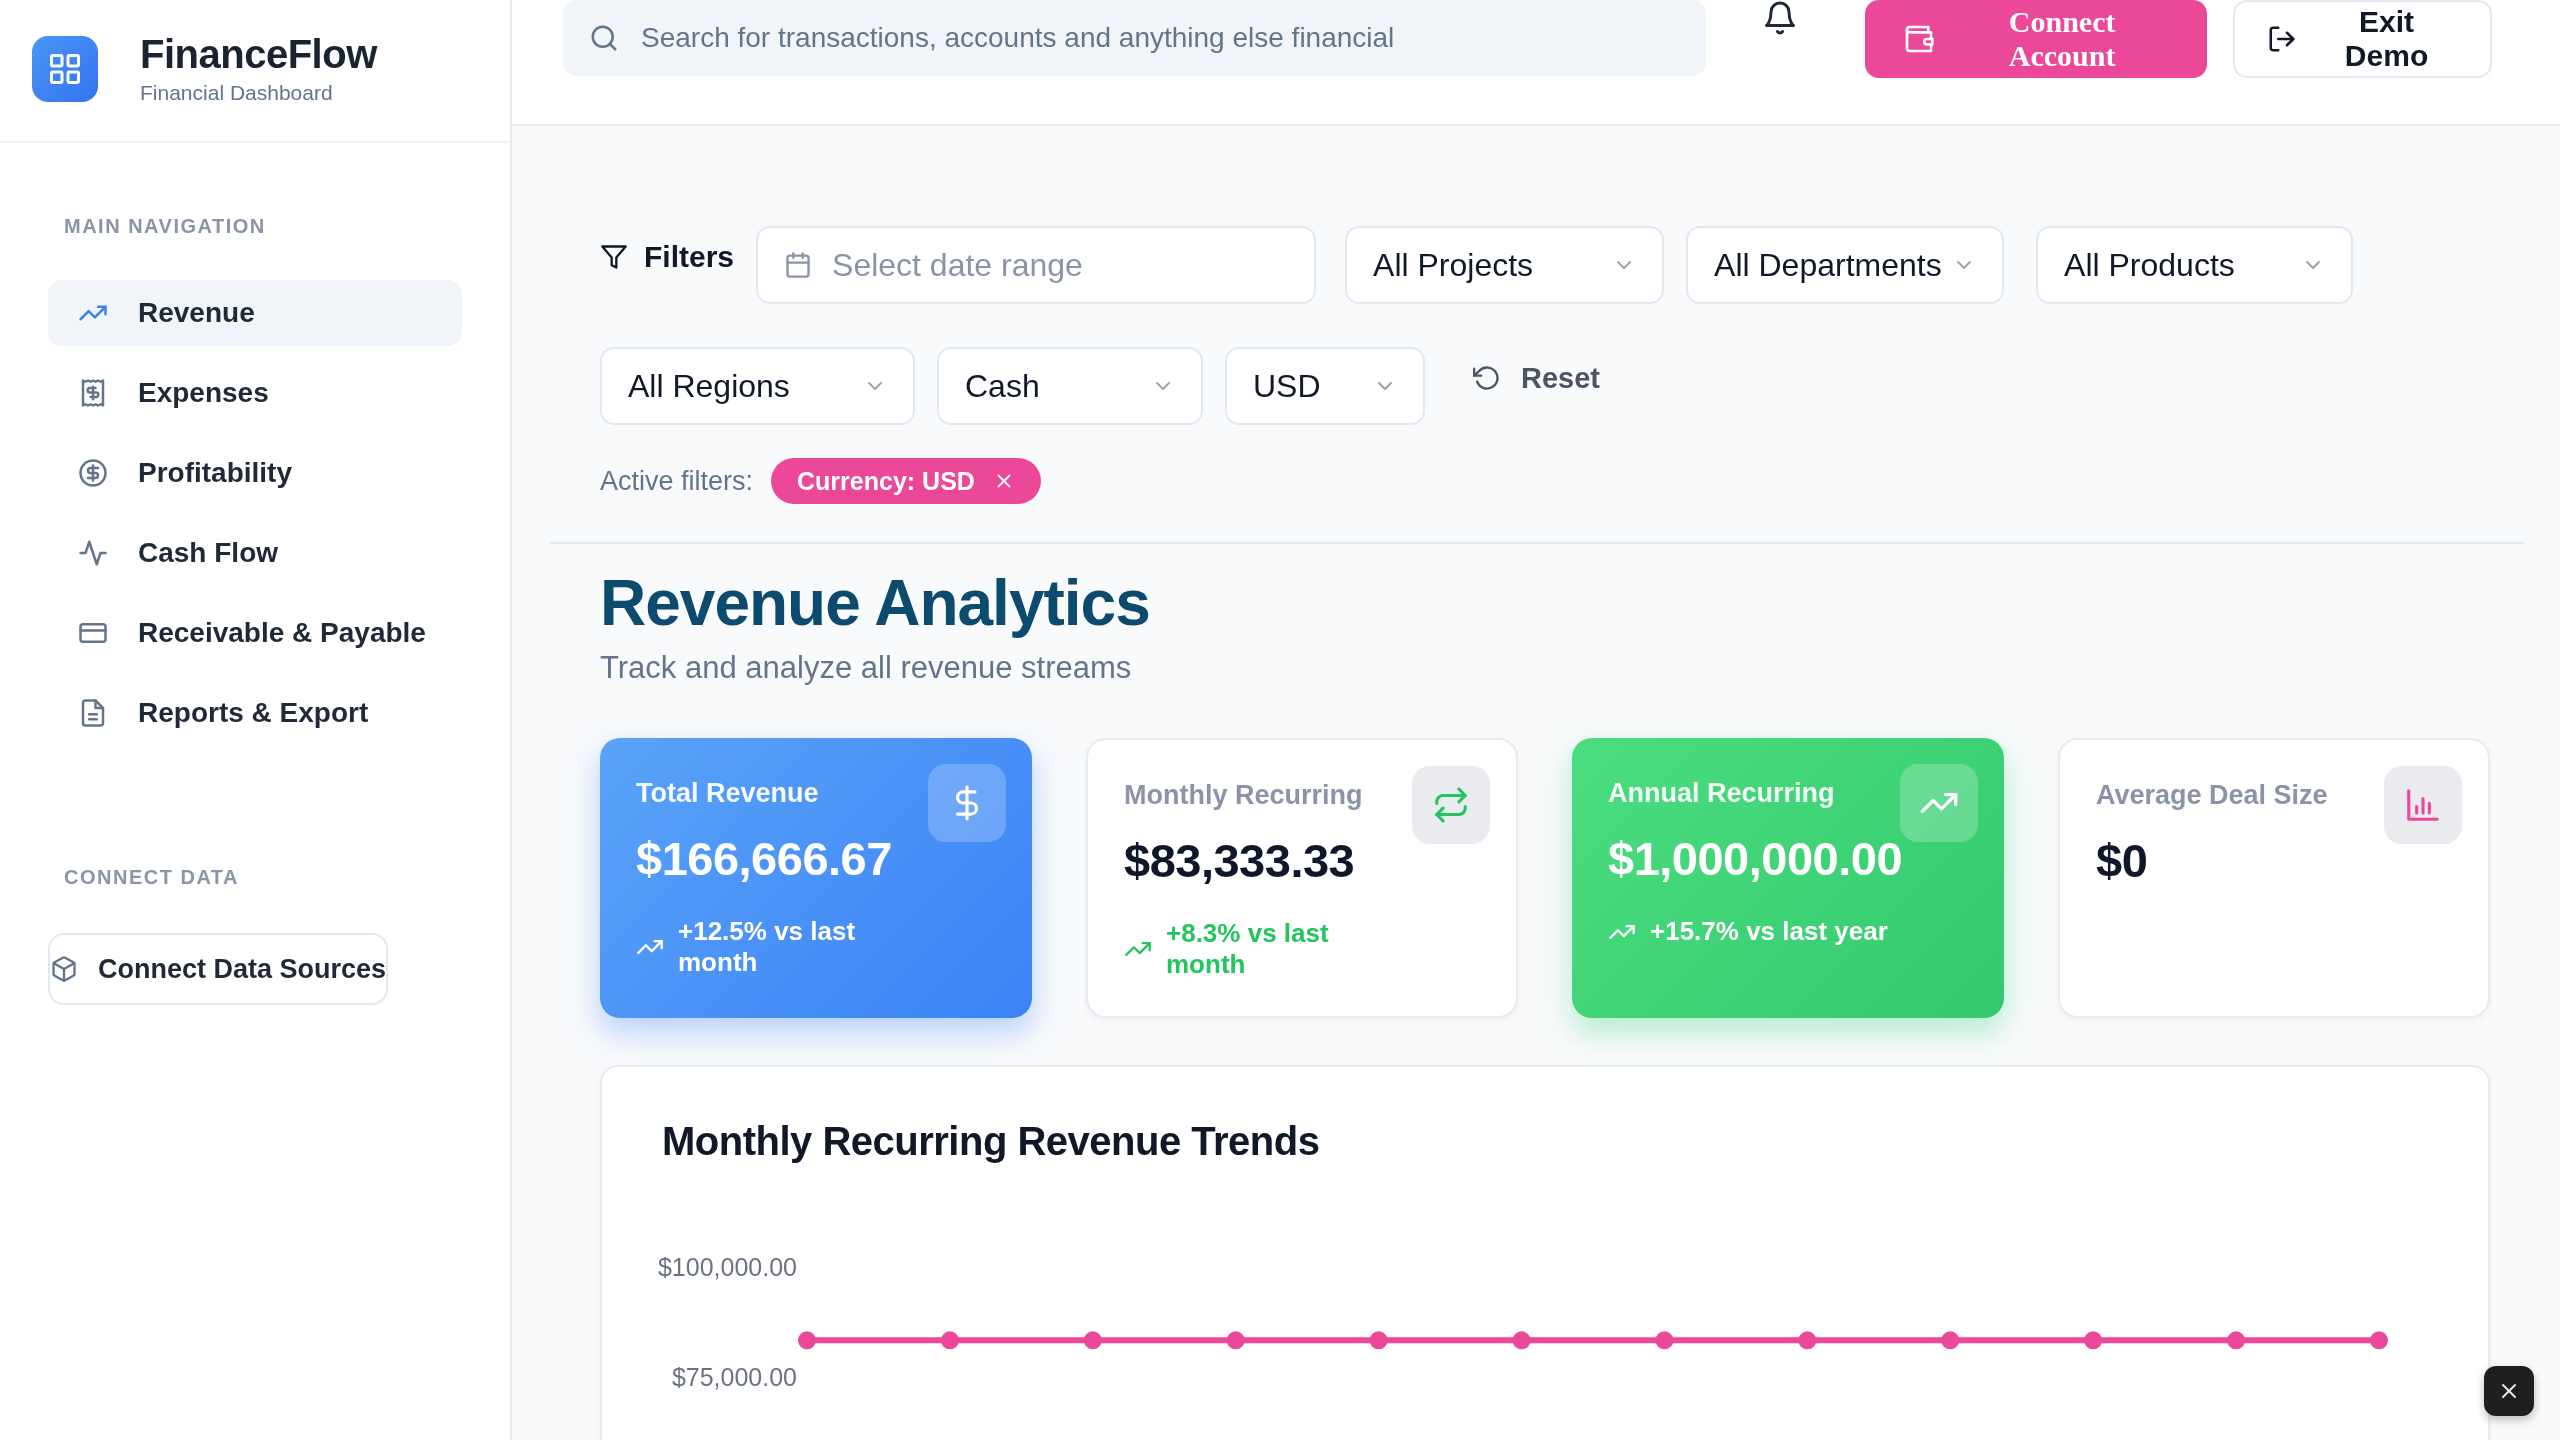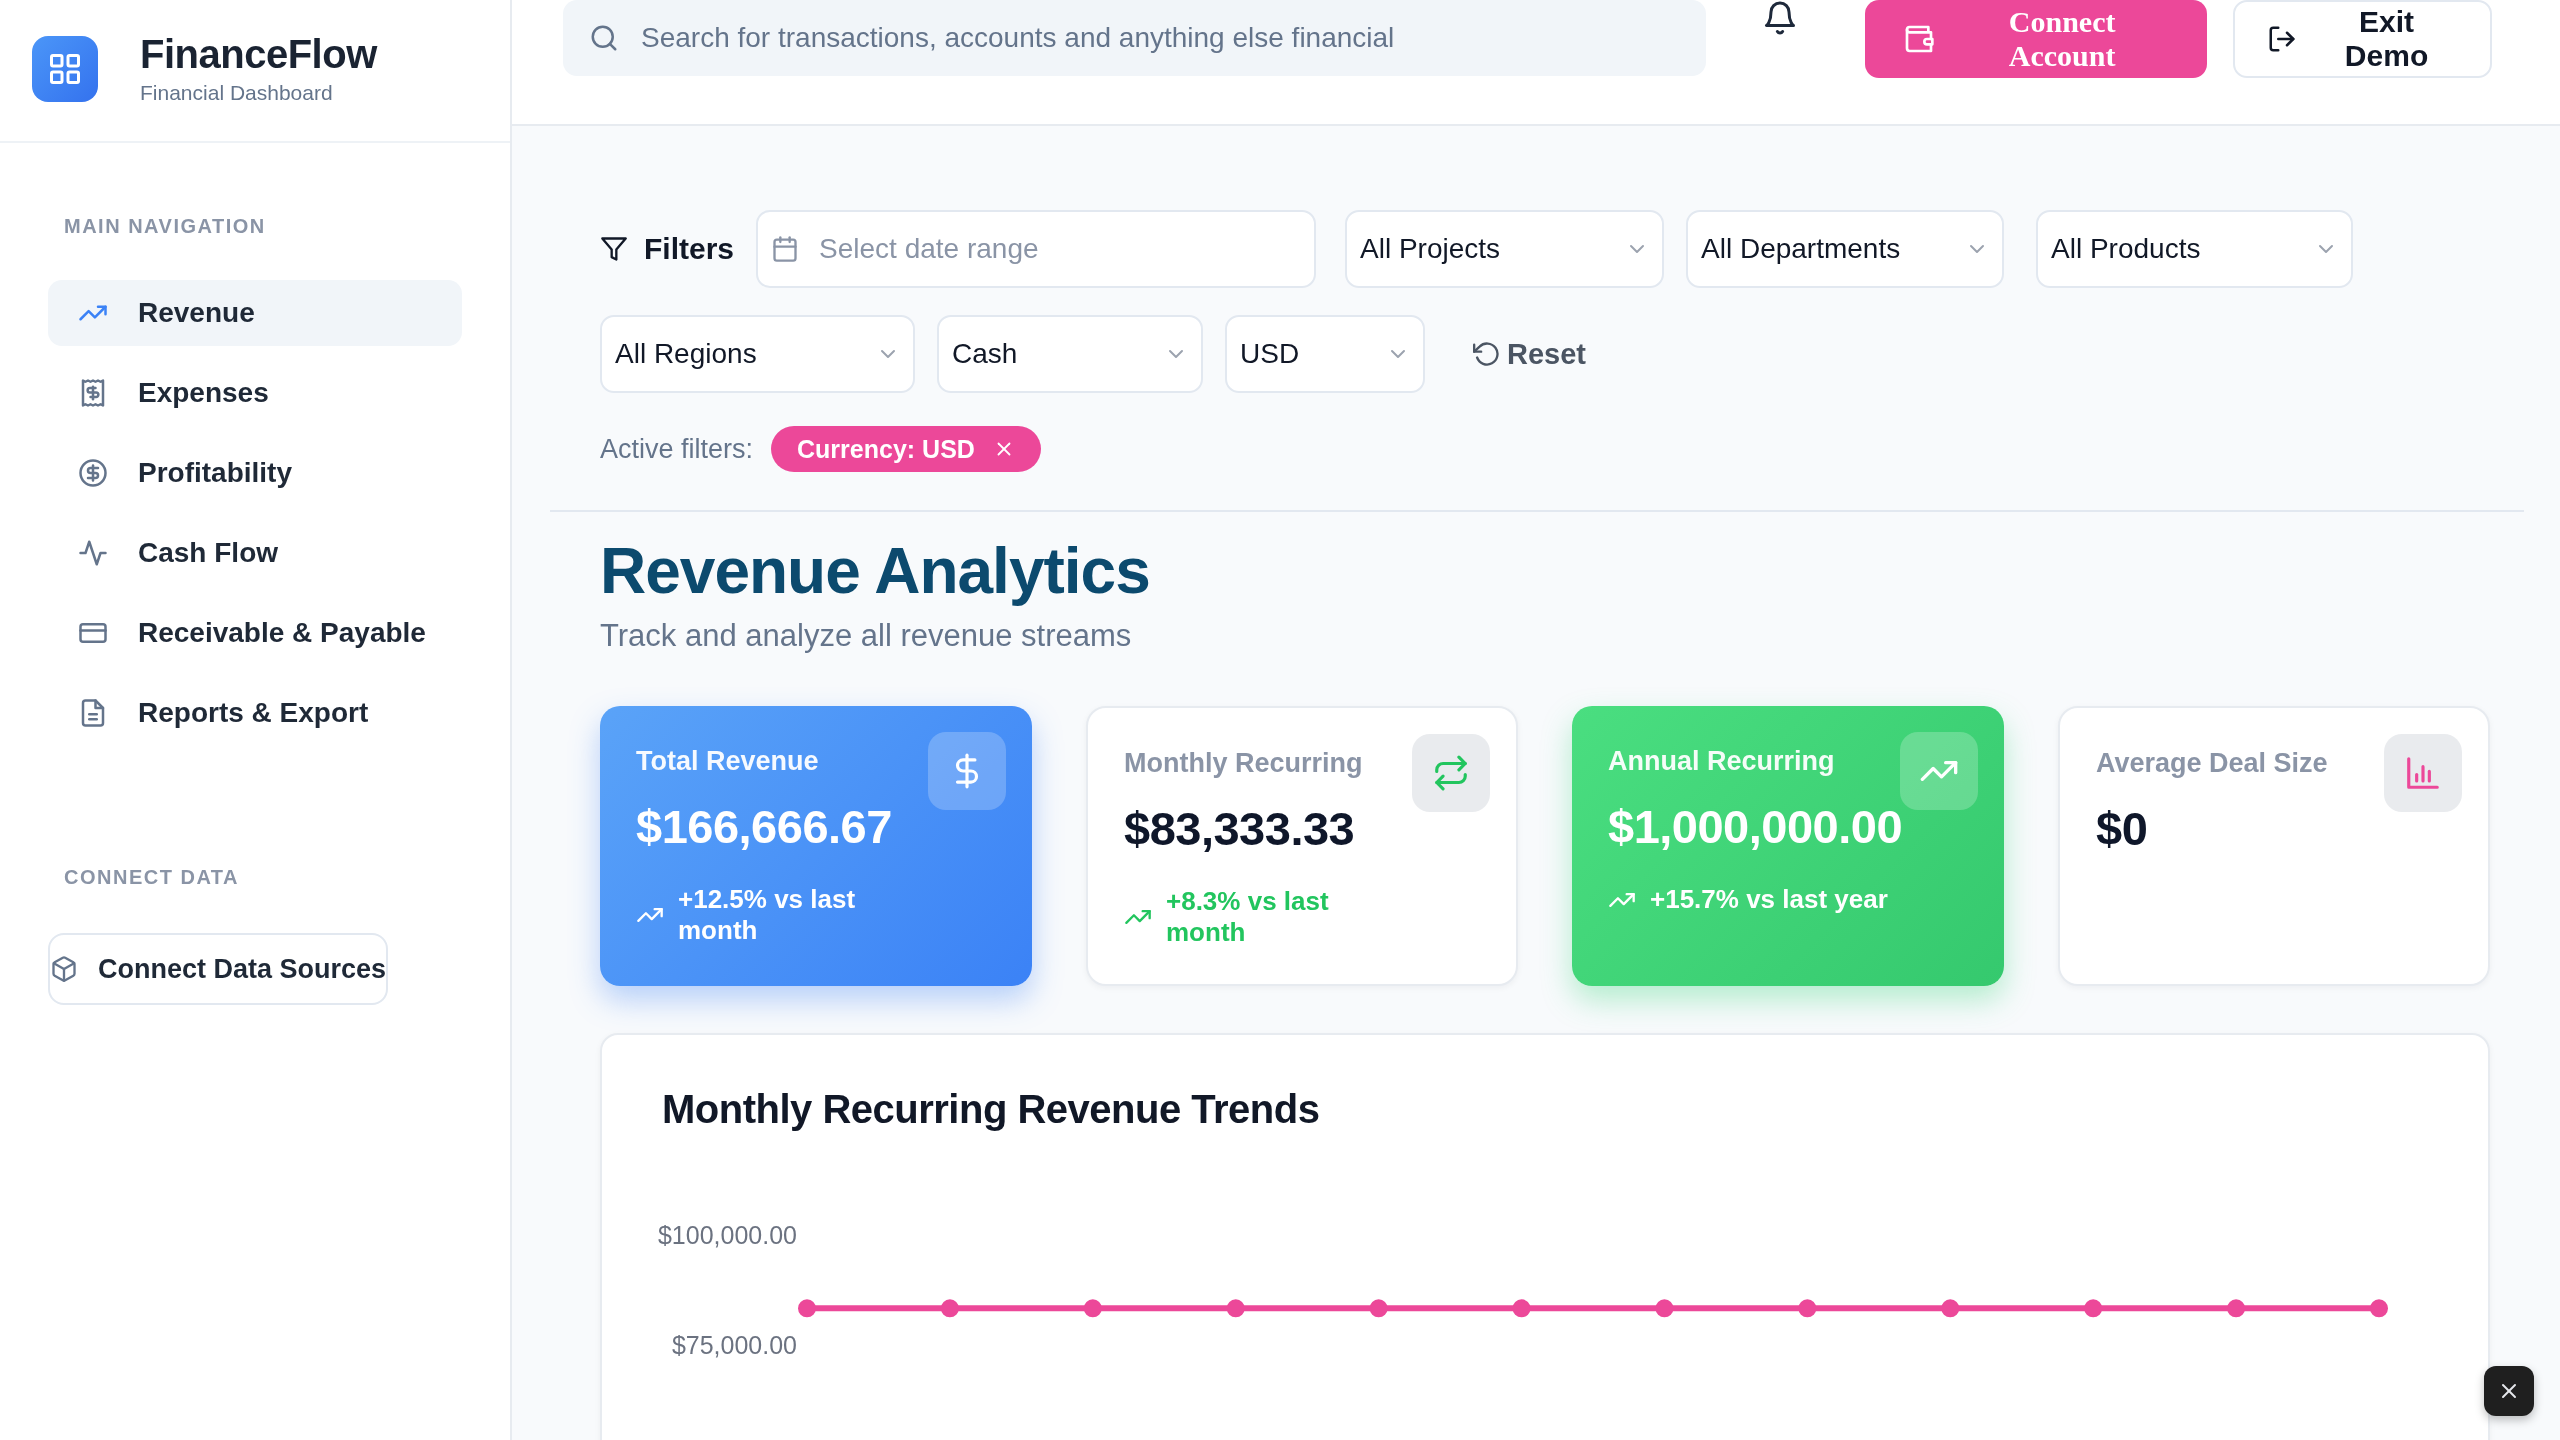--- a/index.html
+++ b/index.html
@@ -73,27 +73,27 @@
     border:2px solid #E2E8F0; background:#fff; color:#111827; font-size:30px; font-weight:700;
     font-family:inherit; display:flex; align-items:center; gap:18px; cursor:pointer;
   }
 
   
   .content { padding:84px 36px 0 88px; }
   .filters-row { display:flex; align-items:center; }
   .filters-title { display:flex; align-items:center; gap:16px; font-size:30px; font-weight:700; color:#111827; margin-right:22px; }
   .field {
     height:78px; background:#fff; border:2px solid #E2E8F0; border-radius:14px;
-    display:flex; align-items:center; padding:0 13px; font-size:28px; color:#111827;
+    display:flex; align-items:center; padding:0 26px; font-size:32px; color:#111827;margin-top:16px;
   }
   .date-field { width:560px; gap:20px; color:#8A94A6; margin-right:29px; }
   .select { justify-content:space-between; cursor:pointer; font-weight:500; }
   .select .chev { color:#9CA3AF; }
   .row2 { margin-top:27px; }
-  .reset-btn { display:flex; align-items:center; gap:6px; margin-left:48px; color:#4B5563; font-size:29px; font-weight:600; cursor:pointer; }
+  .reset-btn { display:flex; align-items:center; gap:20px; margin-left:48px; color:#4B5563; font-size:29px; font-weight:600; cursor:pointer; }
   .active-row { display:flex; align-items:center; margin-top:33px; }
   .active-lbl { font-size:27px; color:#64748B; }
   .chip {
     margin-left:18px; height:46px; border-radius:24px; background:#EC4899; color:#fff;
     display:flex; align-items:center; gap:18px; padding:0 26px;
     font-size:25px; font-weight:700; cursor:pointer;
   }
   .divider { height:2px; background:#E2E8F0; margin:38px 0 0 -50px; }
 
   .page-title { margin-top:22px; font-size:64px; font-weight:800; color:#0c4a6e; letter-spacing:-1px; }

